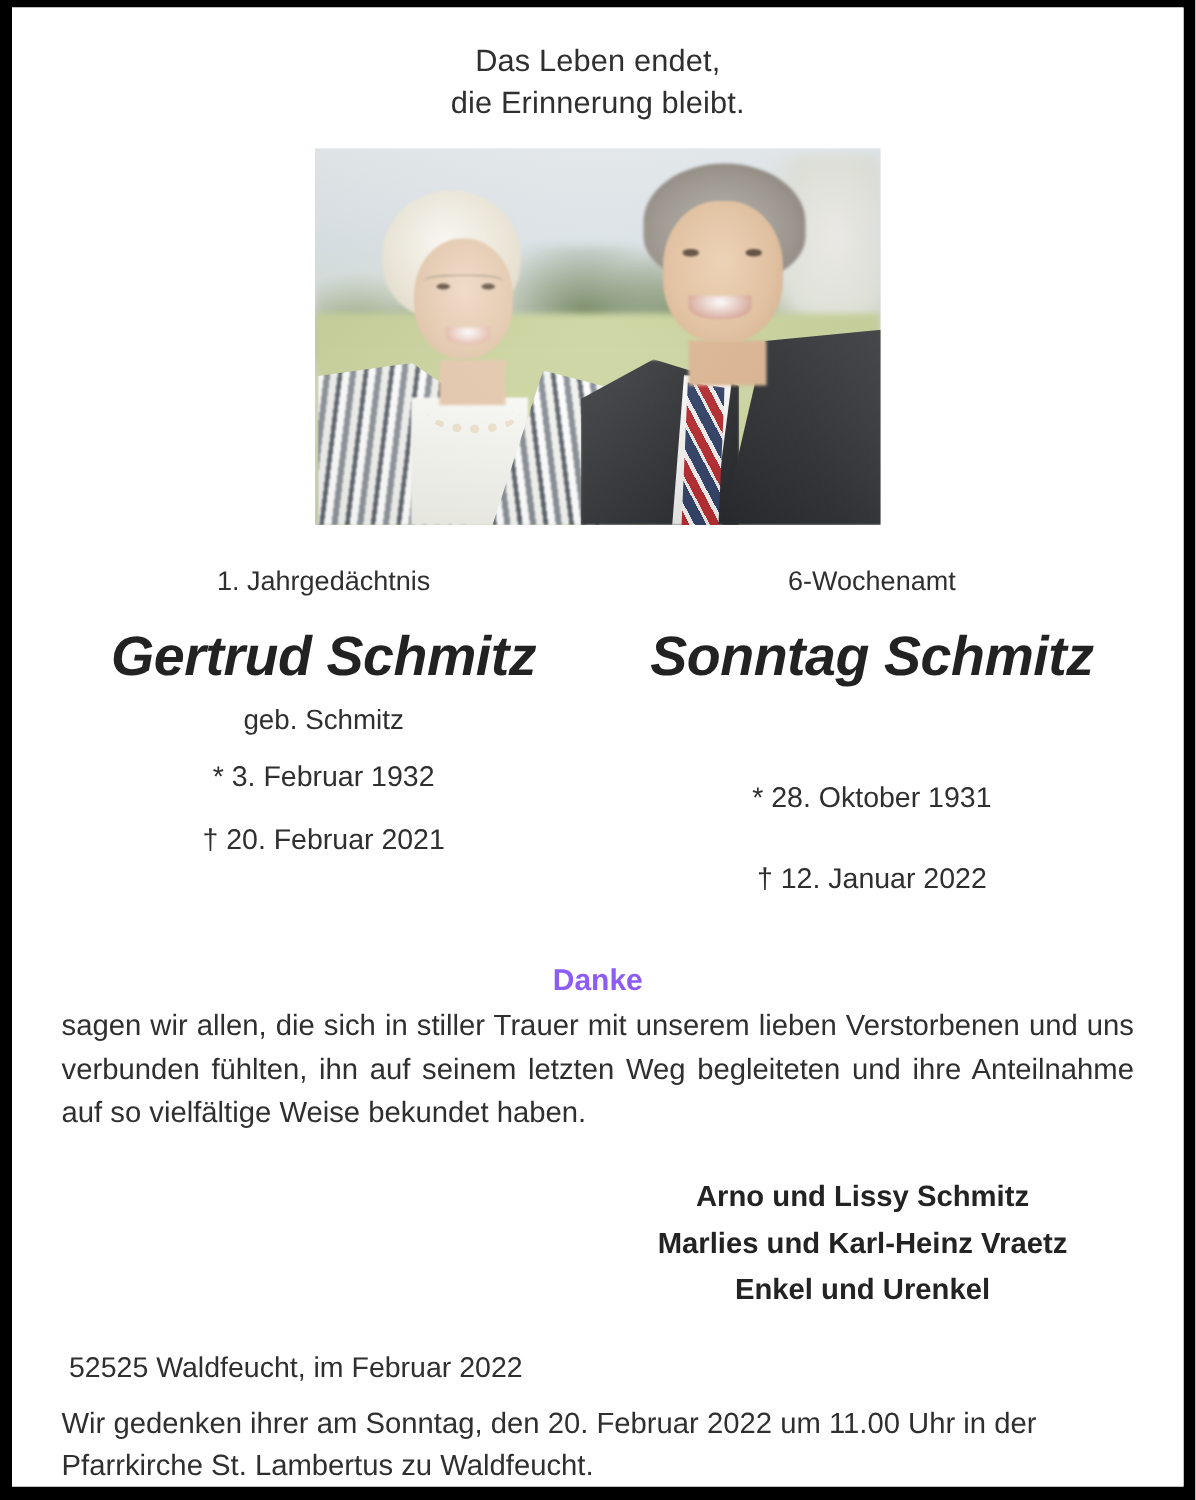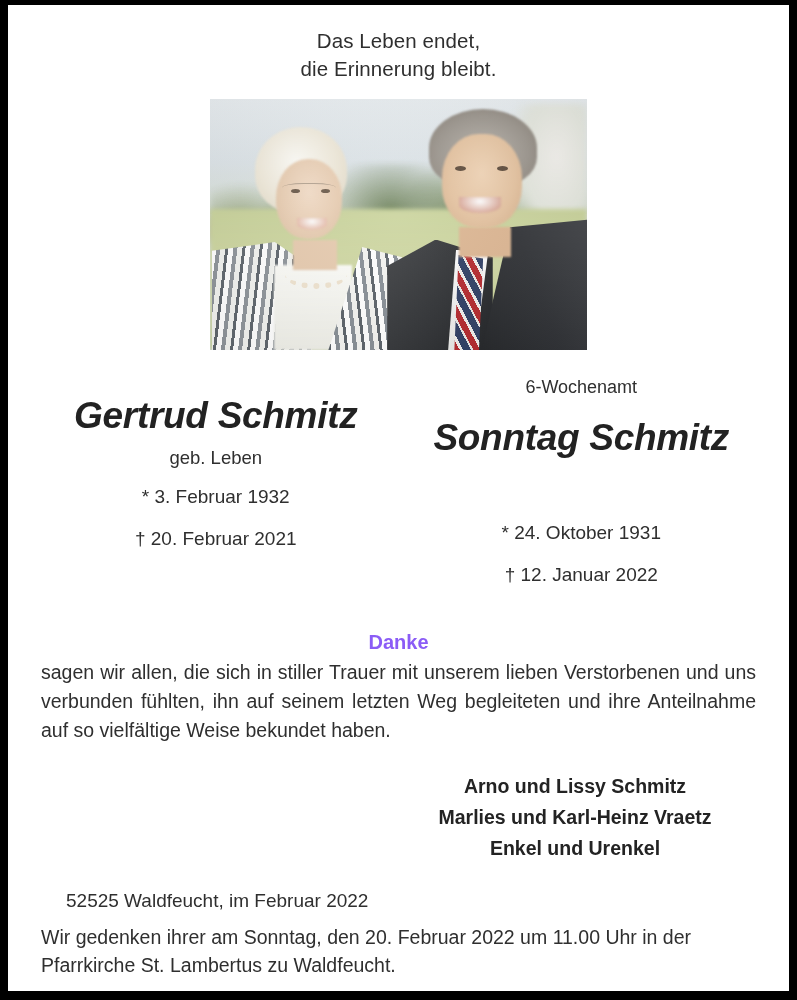--- a/index.html
+++ b/index.html
@@ -288,21 +288,21 @@
     margin-top: 9px;
   }
   .date-line {
     font-size: 19px;
     line-height: 24px;
     color: #2f2f2f;
   }
   .col.left .date-born  { margin-top: 16px; }
   .col.left .date-died  { margin-top: 18px; }
   .col.right .date-born { margin-top: 61px; }
-  .col.right .date-died { margin-top: 18px; }
+  .col.right .date-died { margin-top: 30px; }
 
   
   .thanks {
     margin-top: 42px;
     padding: 0 8px;
   }
   .thanks-title {
     font-weight: 700;
     font-size: 20px;
     line-height: 26px;
@@ -337,21 +337,20 @@
   .footer {
     margin-top: 24px;
     padding: 0 8px;
   }
   .place-date {
     font-size: 19px;
     line-height: 26px;
     color: #2f2f2f;
     font-stretch: condensed;
     padding-left: 5px;
-    margin-left: 20px;
   }
   .service {
     margin-top: 9px;
     font-size: 19.5px;
     line-height: 28px;
     color: #2f2f2f;
     font-stretch: condensed;
   }
 </style>
 </head>
@@ -397,30 +396,31 @@
         <div class="m-eye-r"></div>
         <div class="m-smile"></div>
 
         <div class="photo-shade"></div>
       </div>
     </div>
 
     <div class="columns">
 
       <div class="col left">
+        <div class="occasion">1. Jahrgedächtnis</div>
         <div class="person-name">Gertrud Schmitz</div>
-        <div class="born-name">geb. Leben</div>
+        <div class="born-name">geb. Schmitz</div>
         <div class="date-line date-born">* 3. Februar 1932</div>
         <div class="date-line date-died">† 20. Februar 2021</div>
       </div>
 
       <div class="col right">
         <div class="occasion">6-Wochenamt</div>
         <div class="person-name">Sonntag Schmitz</div>
-        <div class="date-line date-born">* 24. Oktober 1931</div>
+        <div class="date-line date-born">* 28. Oktober 1931</div>
         <div class="date-line date-died">† 12. Januar 2022</div>
       </div>
 
     </div>
 
     <div class="thanks">
       <div class="thanks-title">Danke</div>
       <div class="thanks-body">sagen wir allen, die sich in stiller Trauer mit unserem lieben Verstorbenen und uns verbunden fühlten, ihn auf seinem letzten Weg begleiteten und ihre Anteilnahme auf so vielfältige Weise bekundet haben.</div>
     </div>
 

